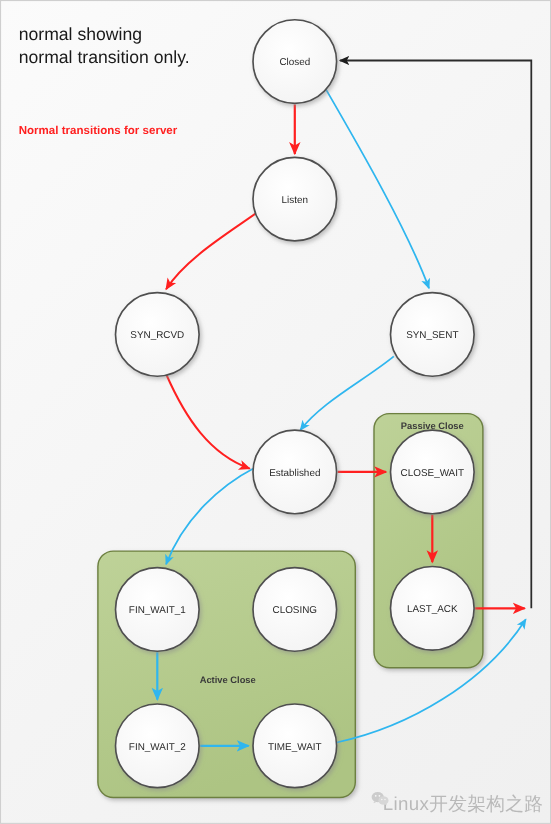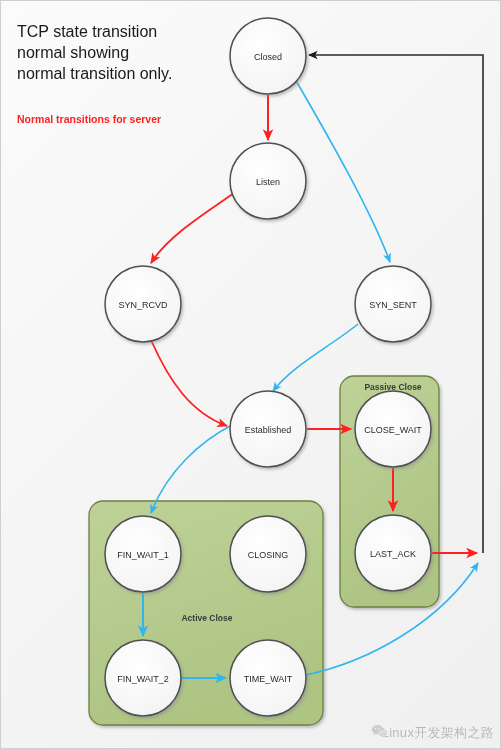--- a/index.html
+++ b/index.html
@@ -18,21 +18,21 @@
   .legend{position:absolute;left:16px;top:111px;text-align:right;}
   .legend-row{font-size:10.5px;line-height:14px;font-weight:bold;}
   .legend-server{color:#ff2020;}
   .legend-client{color:#2fb6ef;}
   .node-label{font-size:9px;fill:#2b2b2b;font-family:"Liberation Sans","DejaVu Sans",sans-serif;}
   .group-label{font-size:8.5px;fill:#3a3a3a;font-family:"Liberation Sans","DejaVu Sans",sans-serif;font-weight:bold;}
   .watermark{
     position:absolute;right:6px;bottom:6px;display:flex;align-items:center;gap:6px;
     opacity:.42;
   }
-  .wm-text{font-size:13px;color:#6e6e6e;letter-spacing:.3px;margin-left:11px;}
+  .wm-text{font-size:17px;color:#6e6e6e;letter-spacing:.3px;margin-left:11px;}
   .wm-icon{width:17px;height:14px;display:block;}
 </style>
 </head>
 <body>
 
 <div id="canvas">
 
   <svg viewBox="0 0 501 749" xmlns="http://www.w3.org/2000/svg">
     <defs>
       <marker id="ar-red" markerWidth="7" markerHeight="7" refX="5.4" refY="3" orient="auto" markerUnits="strokeWidth">
@@ -149,21 +149,20 @@
       <text class="node-label" x="142" y="680.5" text-anchor="middle">FIN_WAIT_2</text>
     </g>
 
     <g>
       <circle cx="267" cy="677" r="38" fill="url(#nodeGrad)" stroke="#4f4f4f" stroke-width="1.5" filter="url(#softshadow)"></circle>
       <text class="node-label" x="267" y="680.5" text-anchor="middle">TIME_WAIT</text>
     </g>
   </svg>
 
   <div class="title-block">
-    <div class="title-line">TCP state transition</div>
     <div class="title-line">normal showing</div>
     <div class="title-line">normal transition only.</div>
   </div>
 
   <div class="legend">
     <div class="legend-row legend-server">Normal transitions for server</div>
   </div>
 
   <div class="watermark">
     <svg class="wm-icon" viewBox="0 0 24 20">

